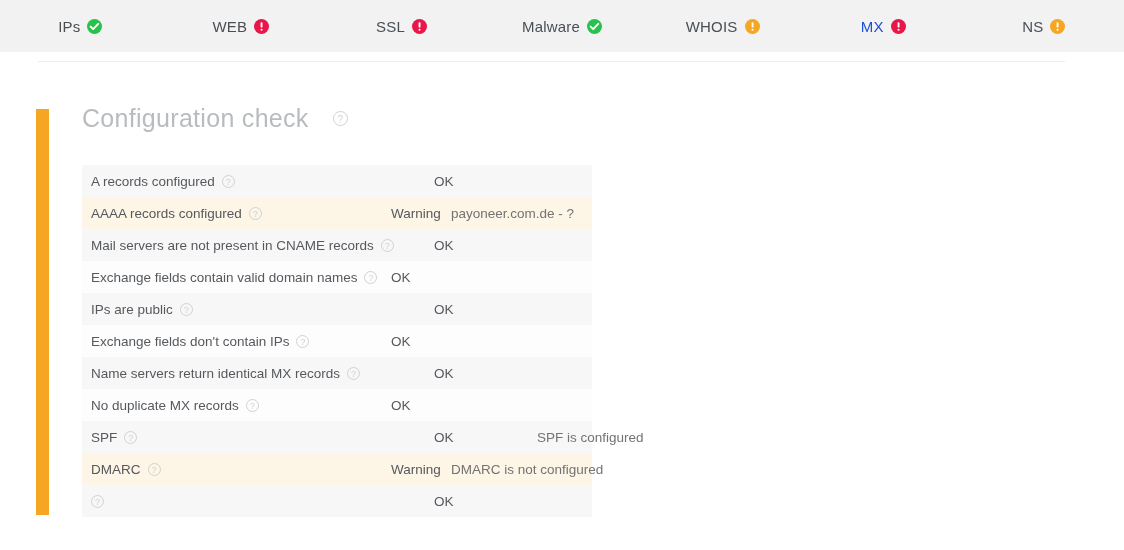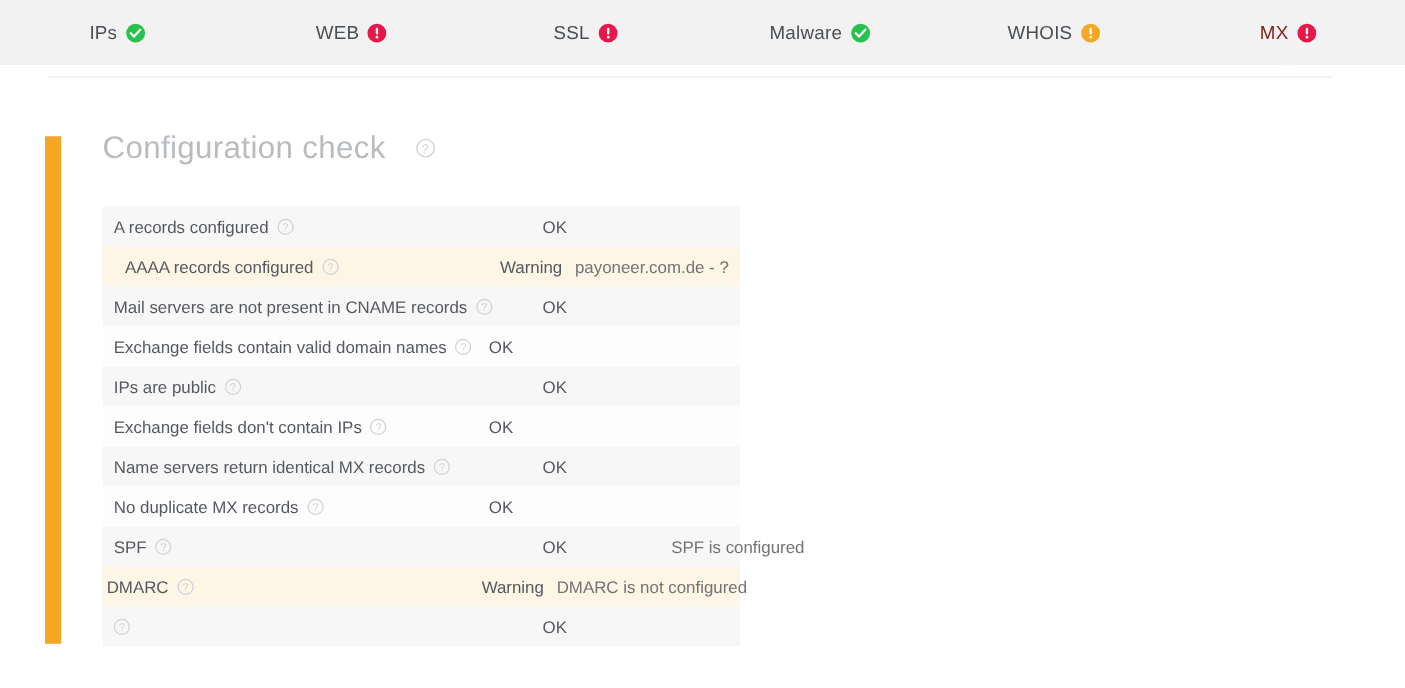--- a/index.html
+++ b/index.html
@@ -41,21 +41,21 @@
     position: relative;
     box-sizing: border-box;
   }
   .tab-label {
     font-size: 15px;
     color: #4a4f54;
     letter-spacing: 0.2px;
     white-space: nowrap;
   }
   .tab.active .tab-label {
-    color: #7f1d1d;
+    color: #1d4ed8;
   }
   .tab-pointer {
     position: absolute;
     left: 50%;
     bottom: -11px;
     transform: translateX(-50%);
     width: 0;
     height: 0;
     border-left: 13px solid transparent;
     border-right: 13px solid transparent;
@@ -151,21 +151,21 @@
   }
   .row {
     display: flex;
     align-items: center;
     height: 32px;
     box-sizing: border-box;
     padding-left: 9px;
   }
   .row.odd  { background: #f7f7f7; gap: 43px; }
   .row.even { background: #fdfdfd; }
-  .row.warn { background: #fdf5e6; justify-content: center; }
+  .row.warn { background: #fdf5e6; }
 
   .cell-name {
     width: 300px;
     flex: 0 0 300px;
     display: flex;
     align-items: center;
     gap: 7px;
     font-size: 13.5px;
     color: #55595e;
     white-space: nowrap;
@@ -234,20 +234,29 @@
       <div class="tab active">
         <span class="tab-label">MX</span>
         <span class="sicon" style="background: rgb(232, 23, 74);">
           <svg width="15" height="15" viewBox="0 0 15 15">
             <rect x="6.6" y="3.2" width="1.9" height="5.4" rx="0.9" fill="#ffffff"></rect>
             <circle cx="7.55" cy="10.7" r="1.05" fill="#ffffff"></circle>
           </svg>
         </span>
         <span class="tab-pointer"></span>
       </div>
+      <div class="tab">
+        <span class="tab-label">NS</span>
+        <span class="sicon" style="background: rgb(245, 166, 35);">
+          <svg width="15" height="15" viewBox="0 0 15 15">
+            <rect x="6.6" y="3.2" width="1.9" height="5.4" rx="0.9" fill="#ffffff"></rect>
+            <circle cx="7.55" cy="10.7" r="1.05" fill="#ffffff"></circle>
+          </svg>
+        </span>
+      </div>
     </div>
 </div>
 <div class="top-rule"></div>
 
 <div class="panel">
 
   <div class="accent-bar"></div>
 
   <div class="panel-title-row">
     <span class="panel-title">Configuration check</span>

